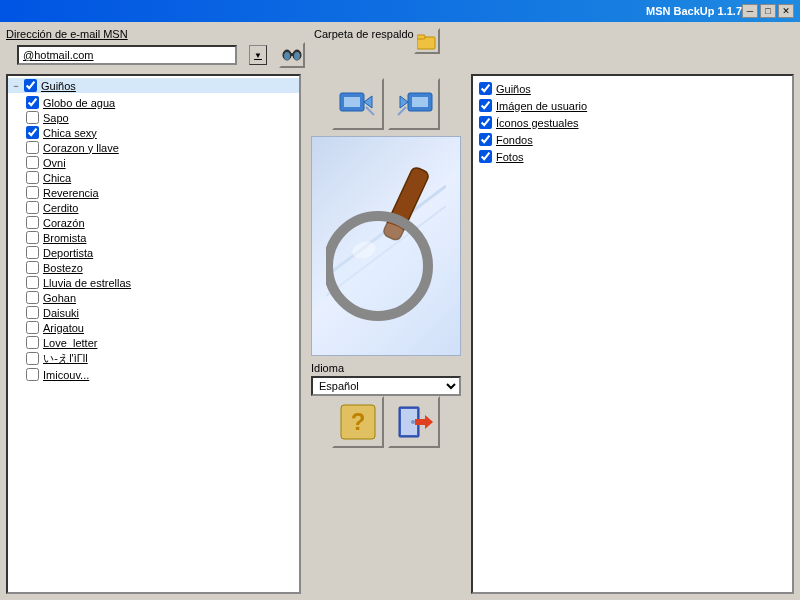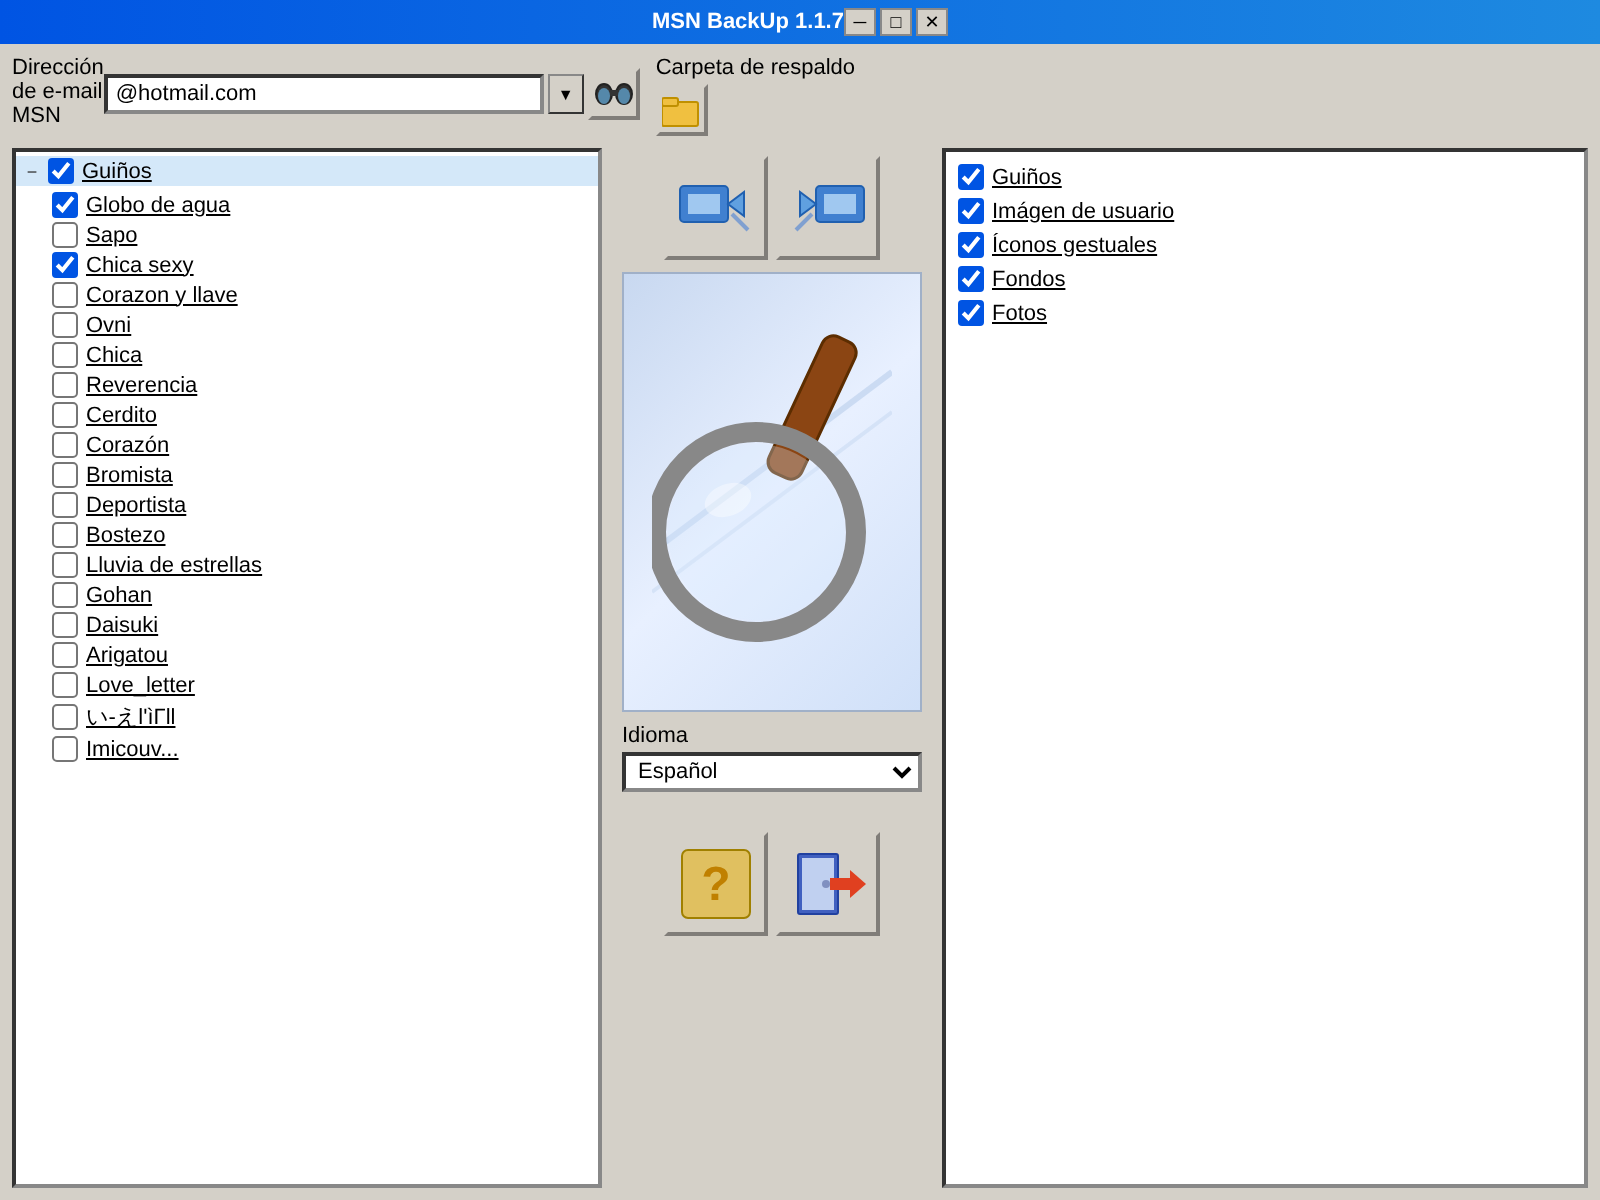--- a/index.html
+++ b/index.html
@@ -12,21 +12,21 @@
       overflow: hidden;
     }
 
     
     .title-bar {
       background: linear-gradient(to right, #0054e3, #1e8ae0);
       color: white;
       padding: 3px 6px;
       display: flex;
       align-items: center;
-      justify-content: center;
+      justify-content: flex-end;
       height: 22px;
       font-weight: bold;
       font-size: 11px;
     }
     .title-bar-buttons {
       display: flex;
       gap: 2px;
     }
     .title-btn {
       width: 16px;
@@ -53,30 +53,33 @@
     
     .top-row {
       display: flex;
       align-items: flex-start;
       margin-bottom: 6px;
       gap: 8px;
     }
 
     .email-section {
       display: flex;
+      flex-direction: column;
       flex: 0 0 300px;
+      text-decoration: underline;
     }
     .email-section label {
       font-size: 11px;
       margin-bottom: 2px;
     }
     .email-input-row {
       display: flex;
       align-items: center;
-      gap: 2px;
+      gap: 12px;
+      margin-left: 11px;
     }
     .email-input {
       width: 220px;
       height: 20px;
       border: 2px inset #888;
       background: white;
       padding: 1px 4px;
       font-size: 11px;
     }
     .dropdown-btn {
@@ -98,21 +101,21 @@
       border: 2px outset #d4d0c8;
       display: flex;
       align-items: center;
       justify-content: center;
       cursor: pointer;
       font-size: 16px;
     }
 
     .folder-section {
       display: flex;
-      flex-direction: column;
+      flex-direction: row;
       flex: 1;
     }
     .folder-section label {
       font-size: 11px;
       margin-bottom: 2px;
     }
     .folder-input-row {
       display: flex;
       align-items: center;
       gap: 4px;
@@ -235,21 +238,21 @@
     }
 
     .magnifier-svg {
       width: 120px;
       height: 180px;
     }
 
     
     .language-section {
       width: 150px;
-      margin-bottom: 20px;
+      margin-bottom: 0;
     }
     .language-section label {
       font-size: 11px;
       display: block;
       margin-bottom: 2px;
     }
     .language-select-row {
       display: flex;
       align-items: center;
     }

